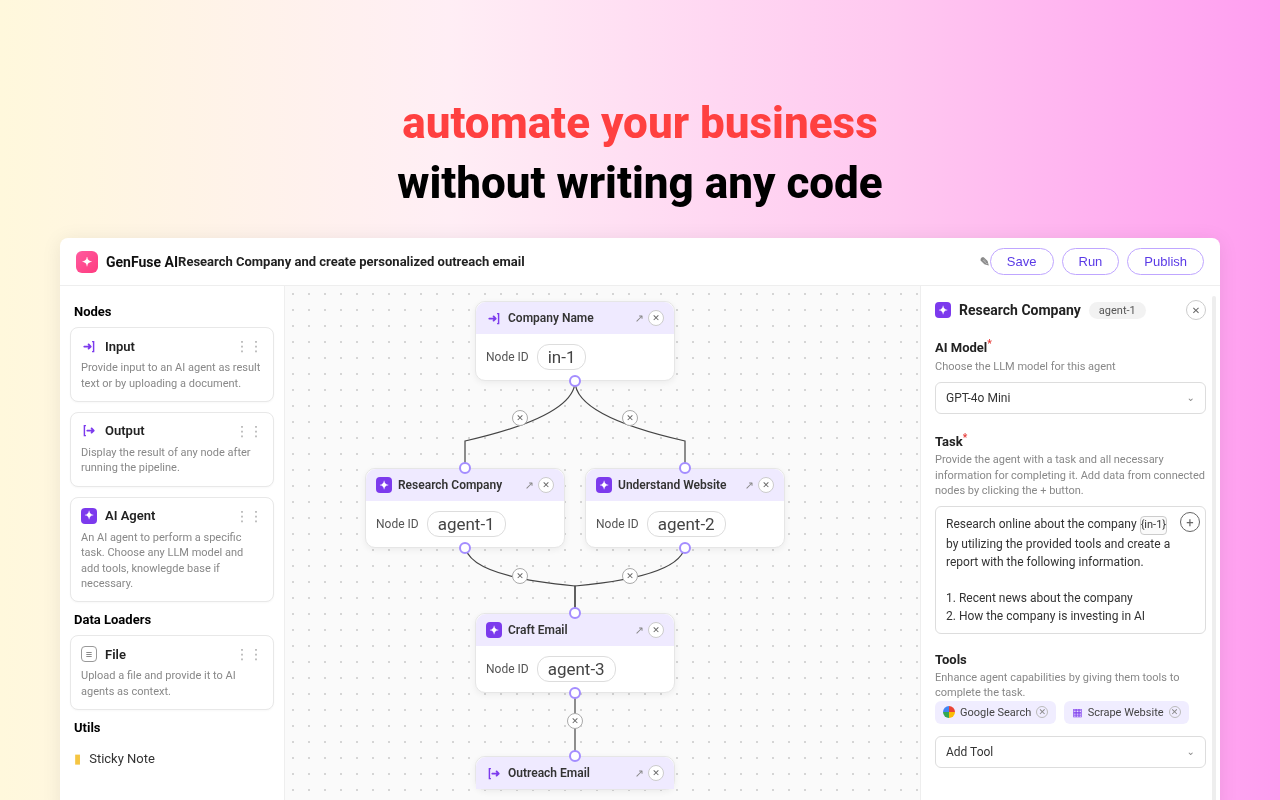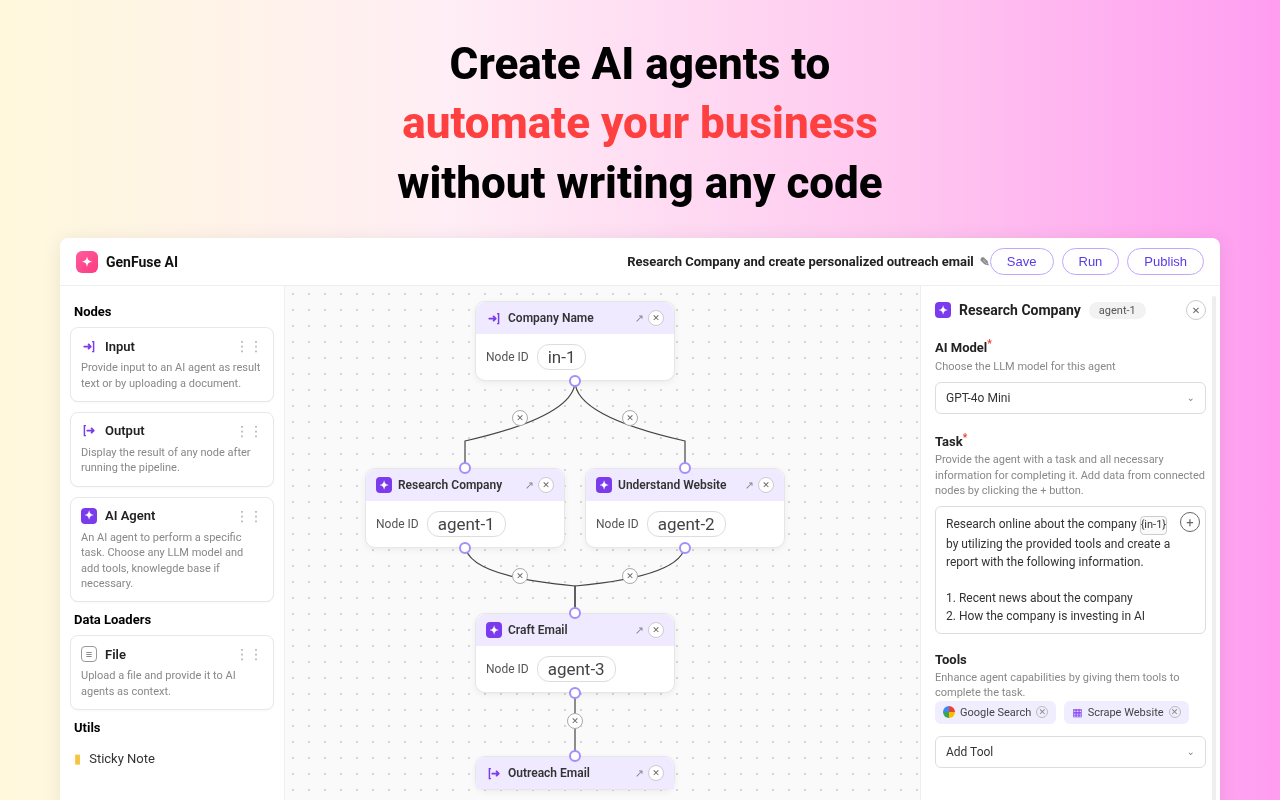--- a/index.html
+++ b/index.html
@@ -57,21 +57,21 @@
   color: #fff;
   font-size: 12px;
 }
 .workflow-title {
   flex: 1;
   text-align: center;
   font-weight: 700;
   font-size: 13px;
   color: #222;
   display: flex;
-  justify-content: flex-end;
+  justify-content: space-between;
   align-items: center;
   gap: 6px;
 }
 .pencil-icon { color: #888; font-size: 12px; }
 .top-actions { display: flex; gap: 8px; }
 .btn-outline {
   border: 1px solid #bfa6ff;
   color: #5a3ae6;
   background: #fff;
   border-radius: 18px;
@@ -319,21 +319,21 @@
     conic-gradient(#ea4335 0 25%, #fbbc05 0 50%, #34a853 0 75%, #4285f4 0 100%);
   border-radius: 50%;
 }
 .scrape-i { color: #7c3aed; font-size: 11px; }
 </style>
 </head>
 <body>
 
 <div class="hero">
   <h1>
-    <span>Create AI agents to</span><br>
+    <br>
     <span class="accent">automate your business</span><br>
     <span>without writing any code</span>
   </h1>
 </div>
 
 <div class="app">
   <div class="topbar">
     <div class="logo">
       <div class="logo-icon">✦</div>
       <span>GenFuse AI</span>

